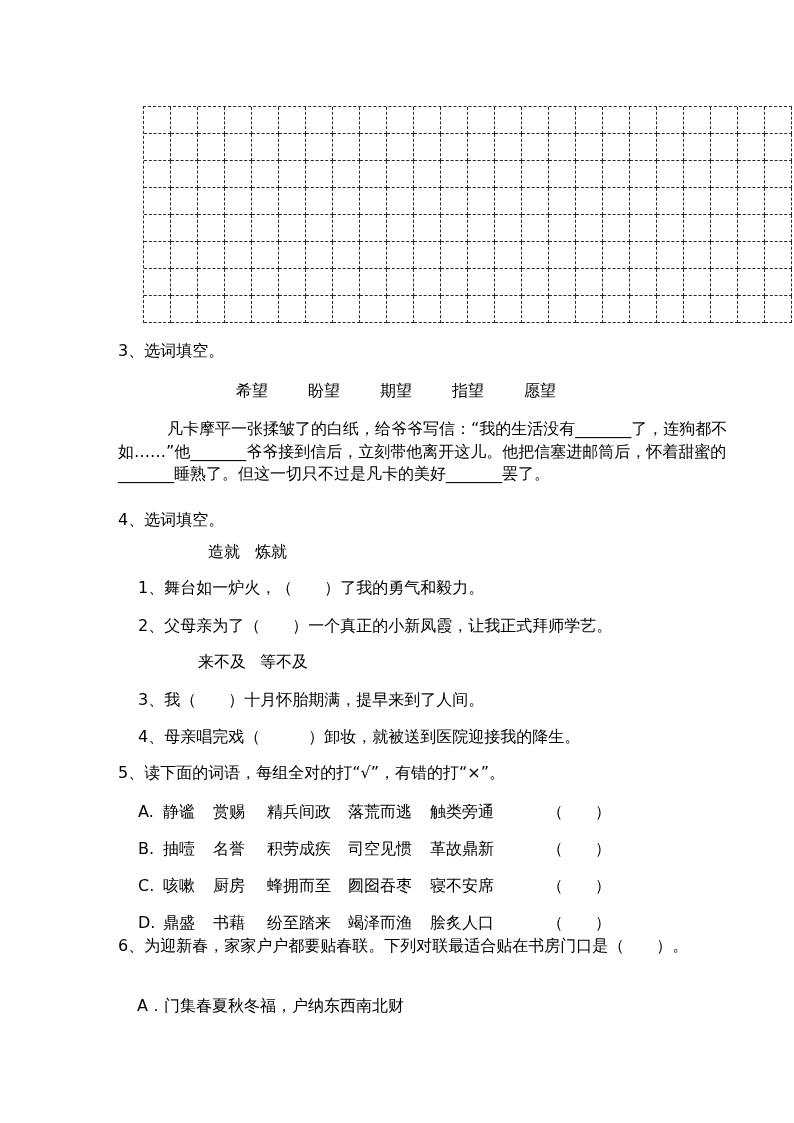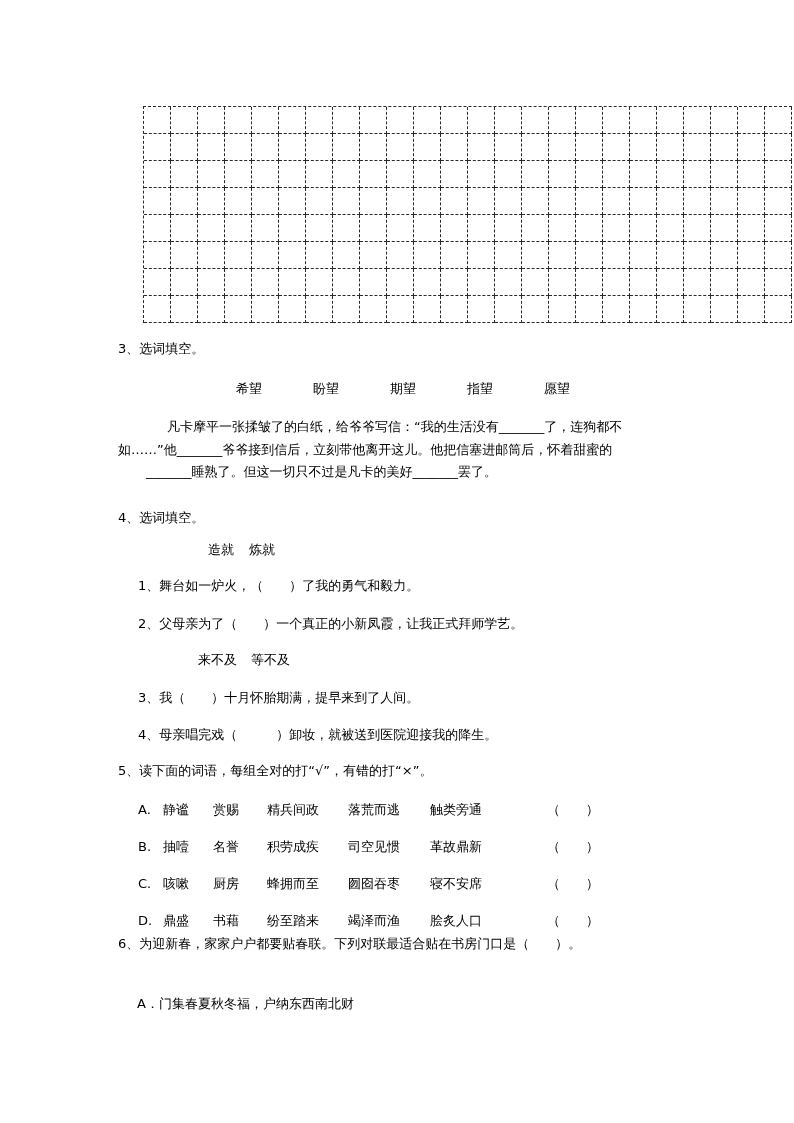--- a/index.html
+++ b/index.html
@@ -11,21 +11,21 @@
     position: relative;
     width: 794px;
     height: 1123px;
     background: #ffffff;
     overflow: hidden;
     font-family: "DejaVu Sans", sans-serif;
     color: #000000;
   }
   .line {
     position: absolute;
-    font-size: 13px;
+    font-size: 16px;
     line-height: 1.25;
     white-space: pre;
     color: #000000;
   }
   .writing-grid {
     position: absolute;
     left: 143px;
     top: 106px;
     display: grid;
     grid-template-columns: repeat(24, 27px);
@@ -240,31 +240,31 @@
       <div class="wg-cell"></div>
       <div class="wg-cell"></div>
       <div class="wg-cell"></div>
       <div class="wg-cell"></div>
       <div class="wg-cell"></div>
       <div class="wg-cell"></div>
     </div>
 
   <div class="line" style="left:118px; top:341px;">3、选词填空。</div>
 
-  <div class="line opts" style="left:236px; top:381px; gap:51px;">
+  <div class="line opts" style="left:236px; top:381px; gap:40px;">
     <span>希望</span>
     <span>盼望</span>
     <span>期望</span>
     <span>指望</span>
     <span>愿望</span>
   </div>
 
   <div class="line" style="left:167px; top:419px;">凡卡摩平一张揉皱了的白纸，给爷爷写信：“我的生活没有_______了，连狗都不</div>
   <div class="line" style="left:118px; top:442px;">如……”他_______爷爷接到信后，立刻带他离开这儿。他把信塞进邮筒后，怀着甜蜜的</div>
-  <div class="line" style="left:118px; top:464px;margin-left:28px;">_______睡熟了。但这一切只不过是凡卡的美好_______罢了。</div>
+  <div class="line" style="left:118px; top:464px;">_______睡熟了。但这一切只不过是凡卡的美好_______罢了。</div>
 
   <div class="line" style="left:118px; top:510px;">4、选词填空。</div>
 
   <div class="line opts" style="left:208px; top:542px; gap:15px;">
     <span>造就</span>
     <span>炼就</span>
   </div>
 
   <div class="line" style="left:138px; top:578px;">1、舞台如一炉火，（　　）了我的勇气和毅力。</div>
   <div class="line" style="left:138px; top:616px;">2、父母亲为了（　　）一个真正的小新凤霞，让我正式拜师学艺。</div>

